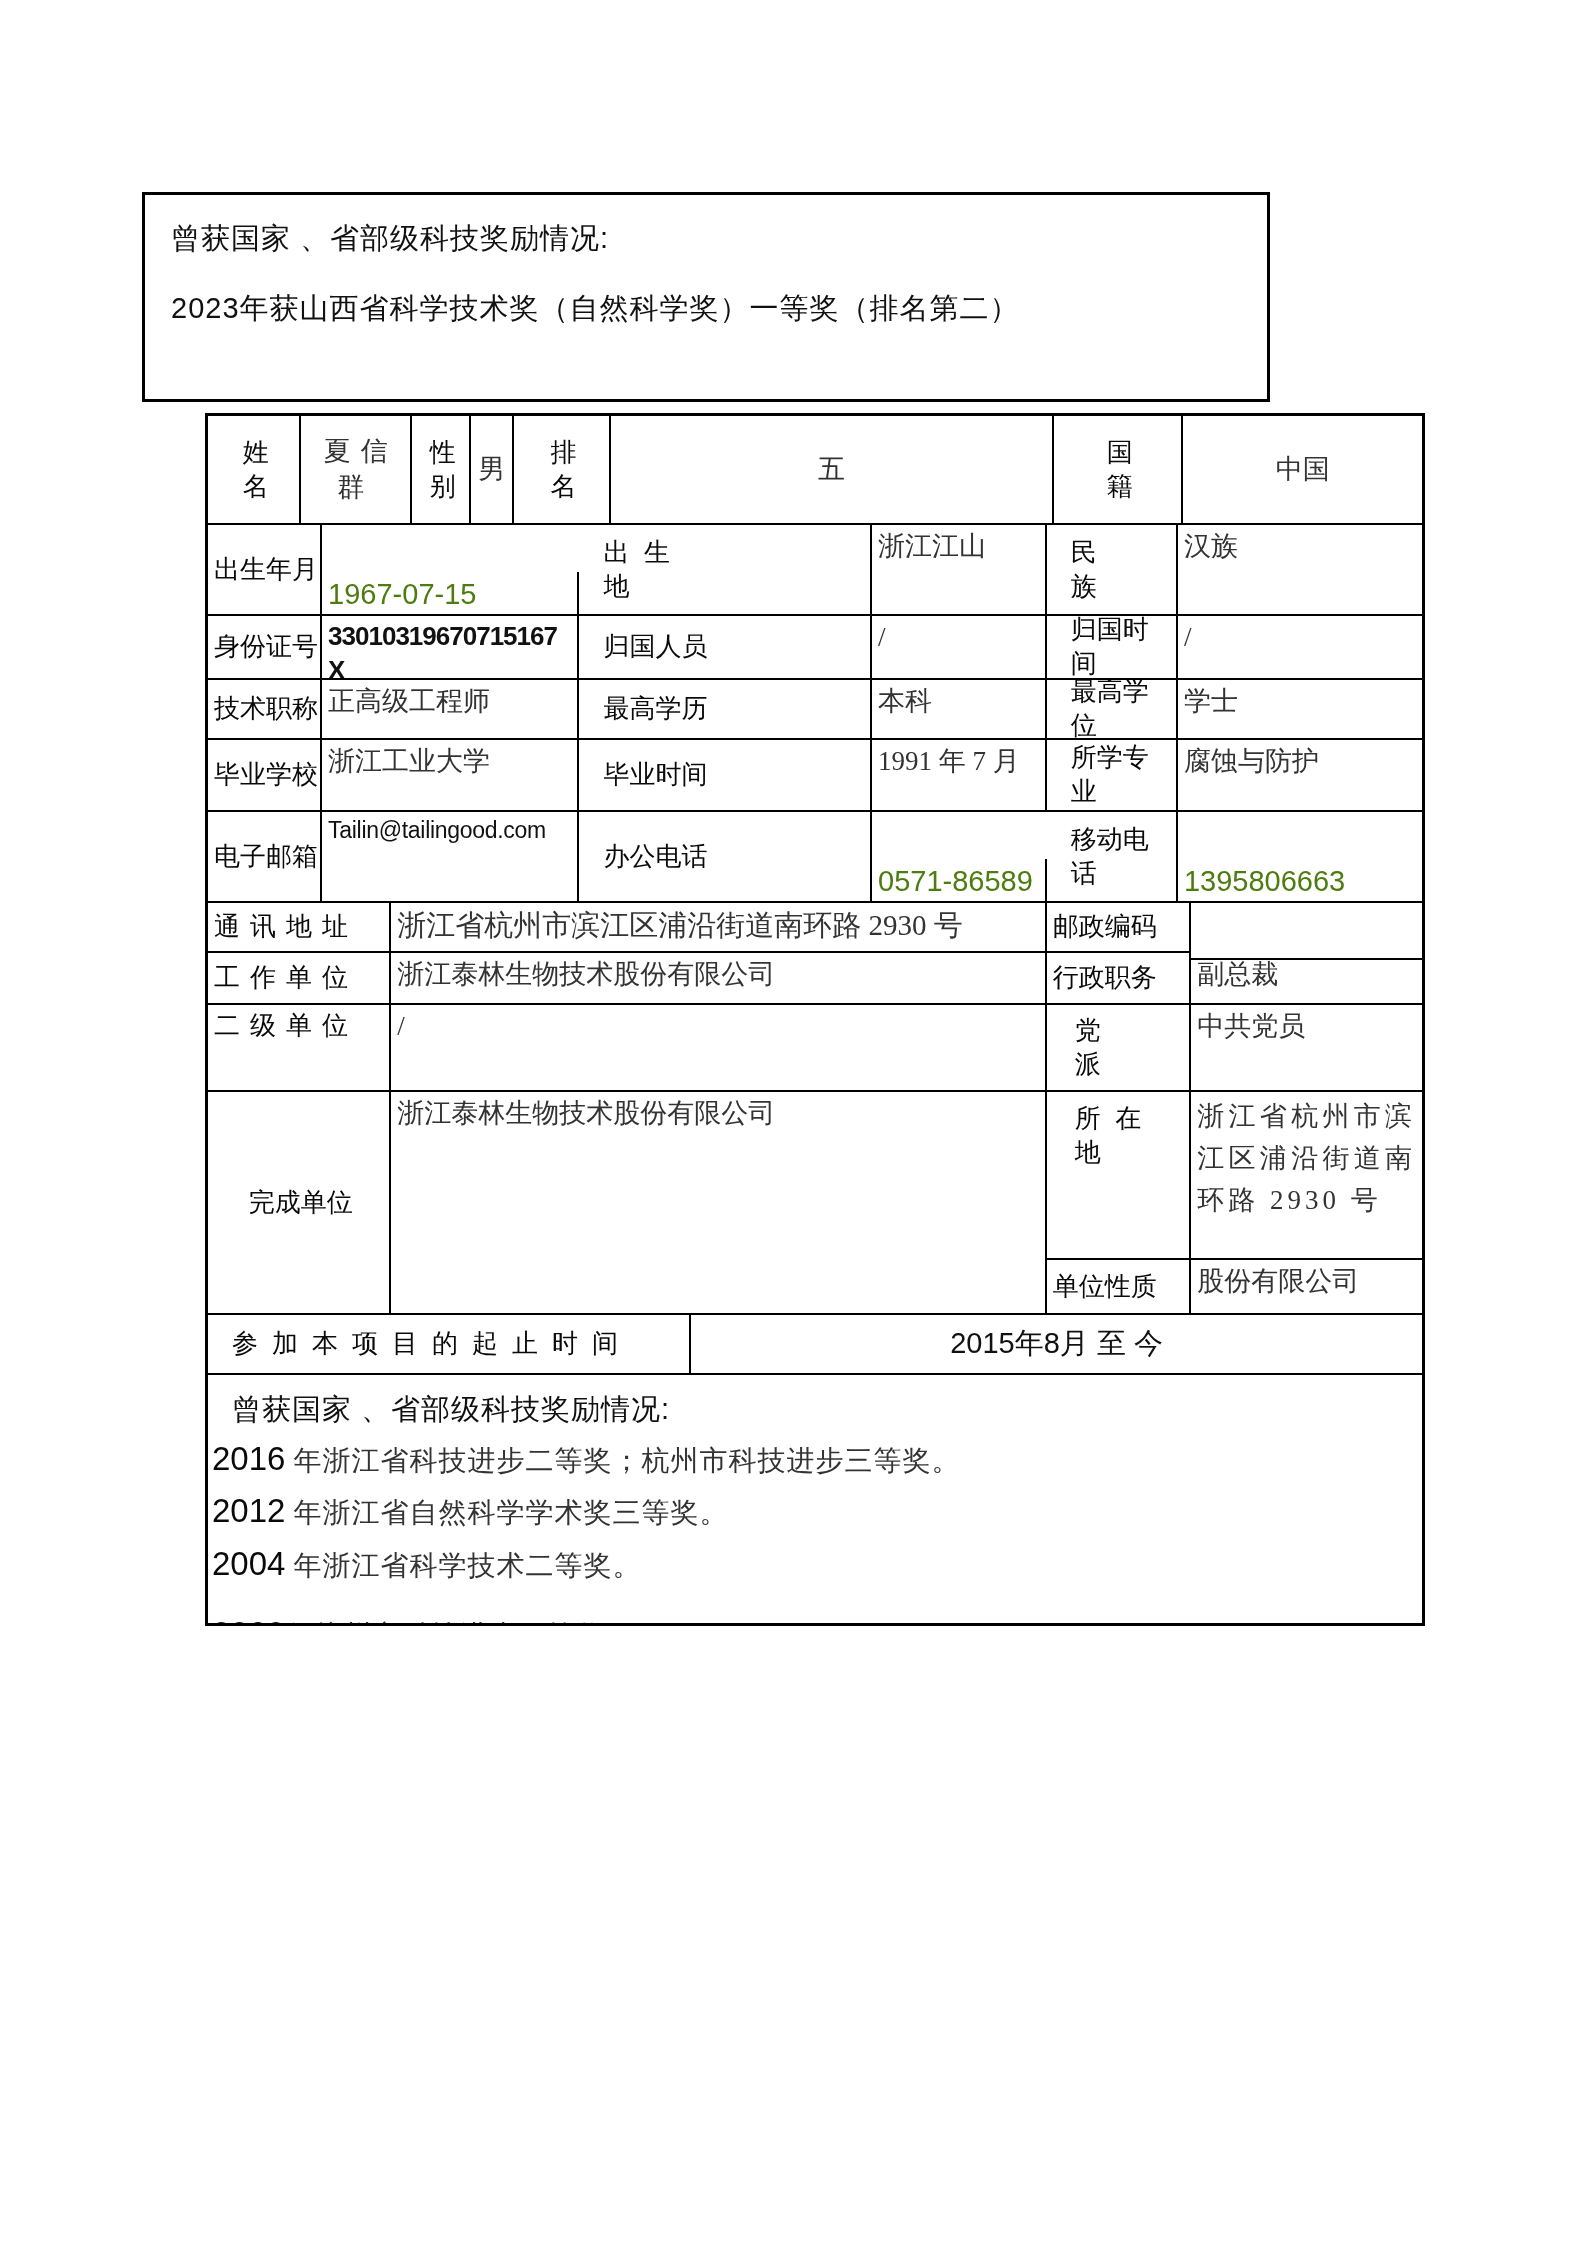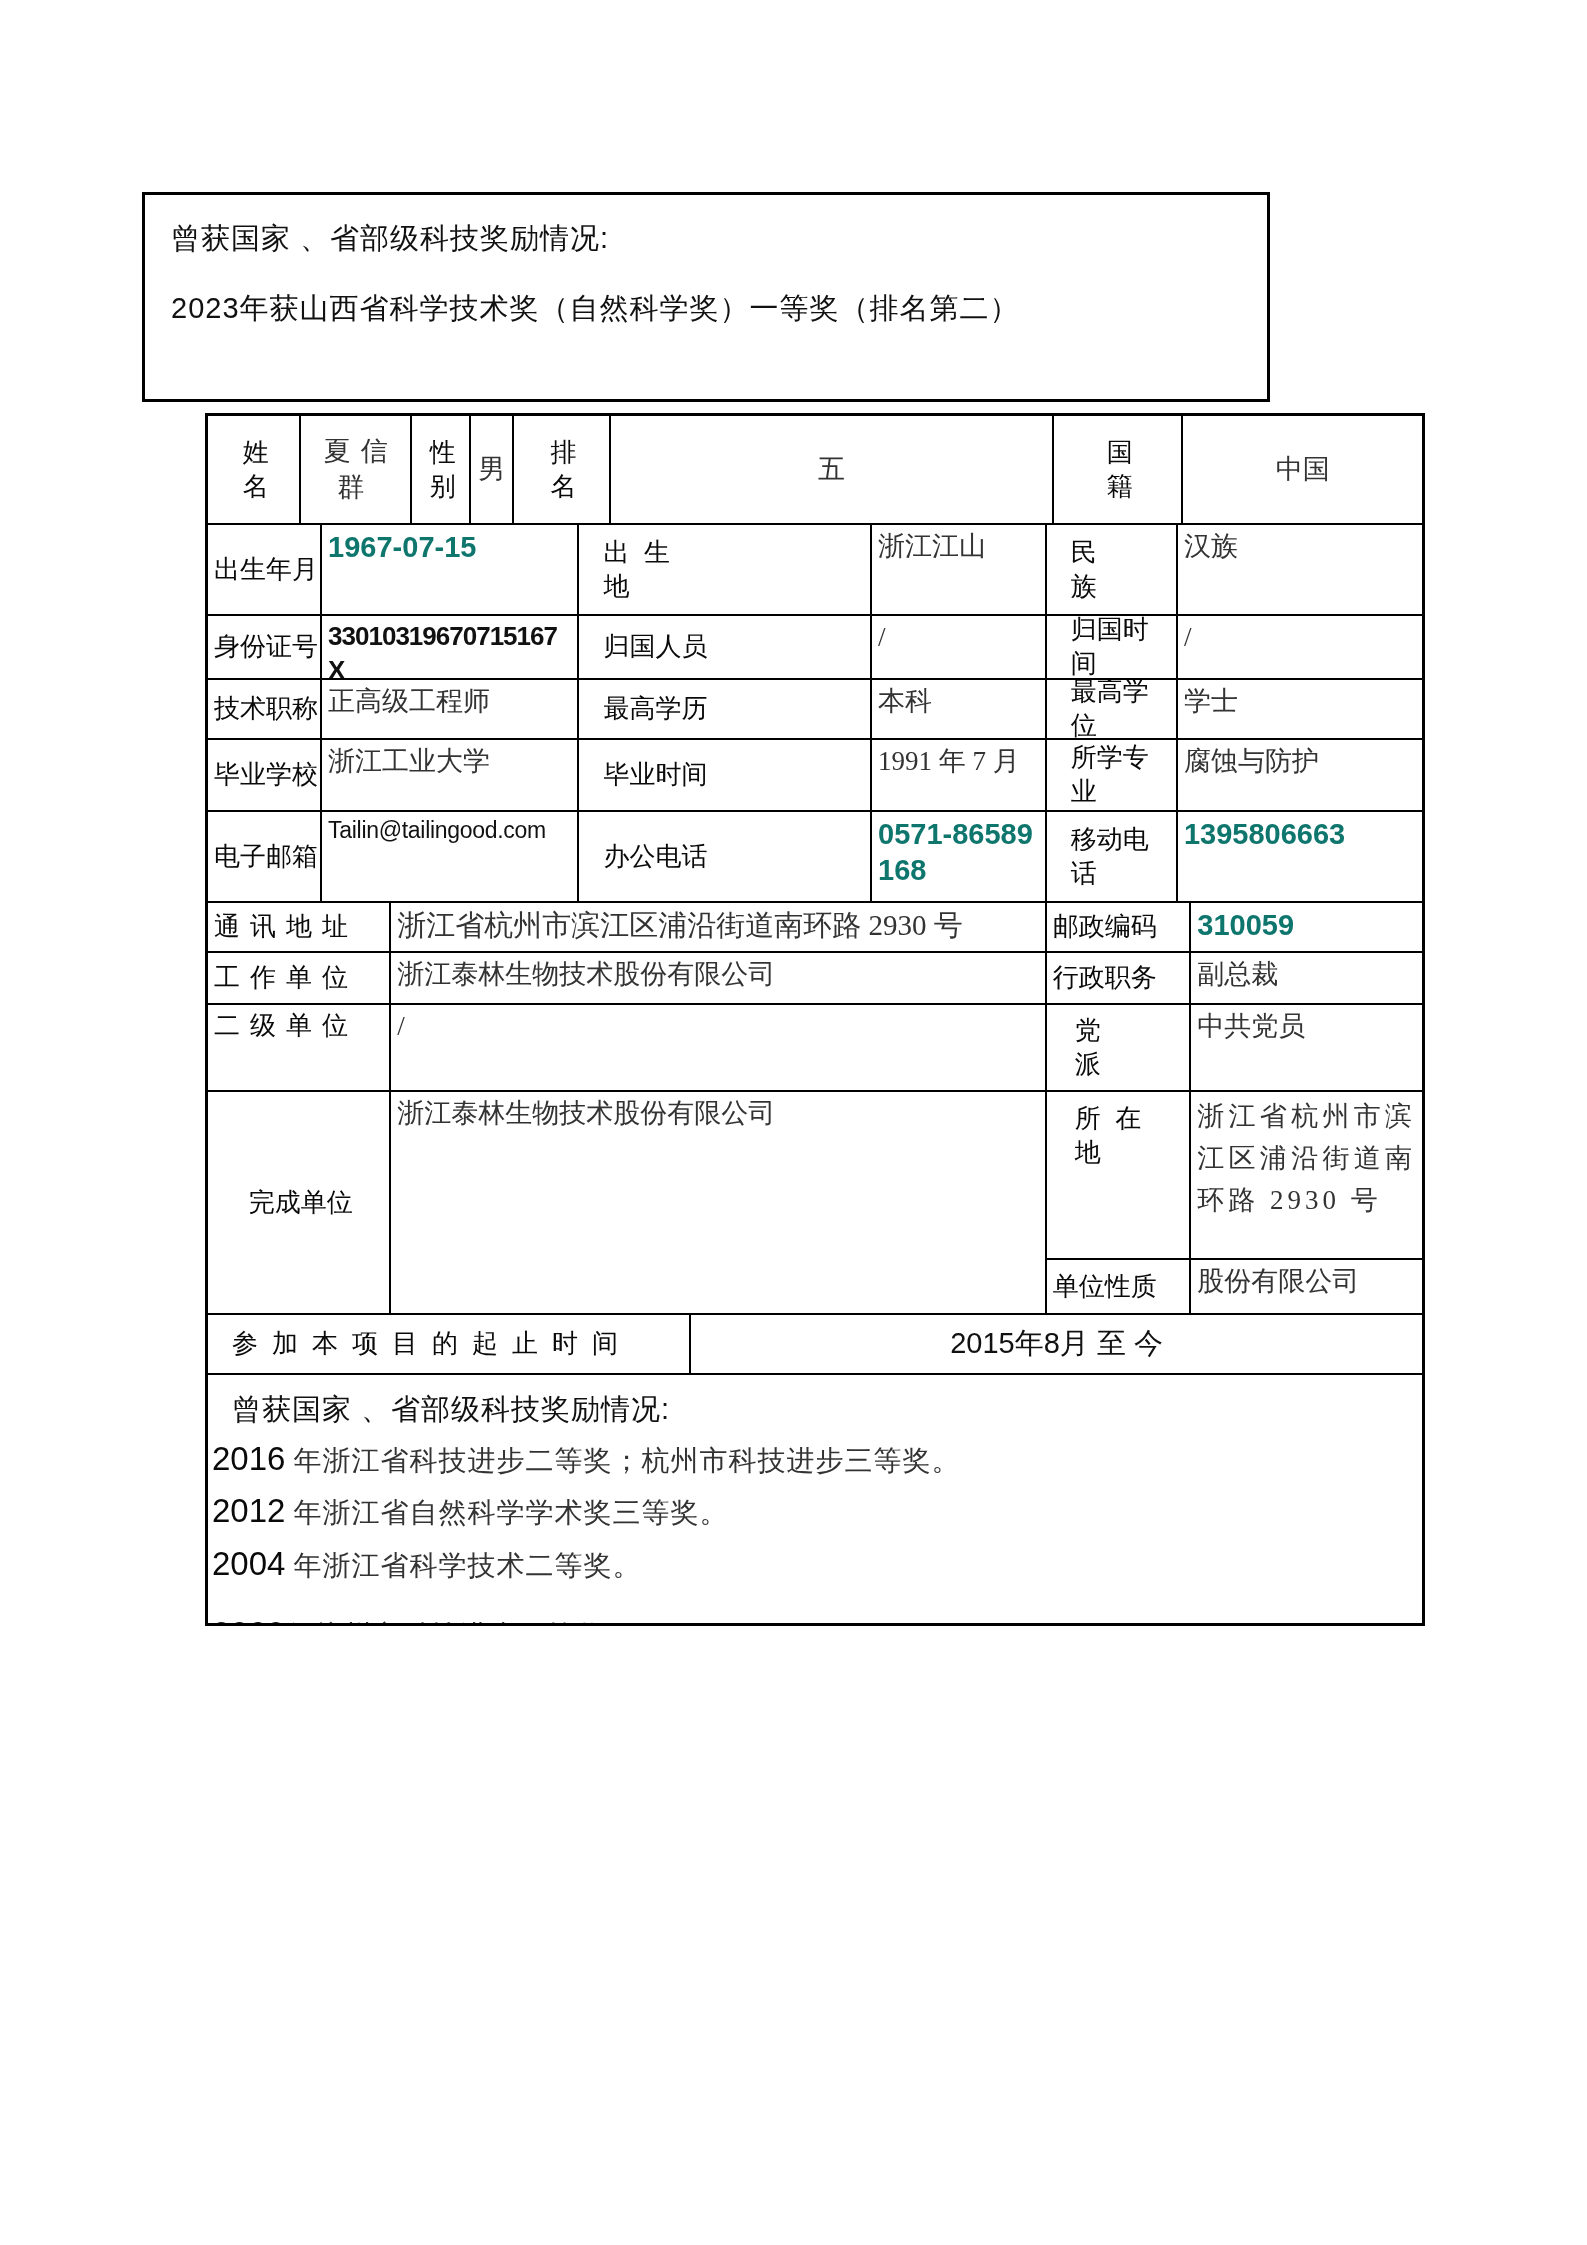--- a/index.html
+++ b/index.html
@@ -16,22 +16,22 @@
   .formtable{position:absolute;left:205px;top:413px;width:1220px;
              border:3px solid #000;box-sizing:border-box;background:#fff;}
   .frow{display:flex;width:100%;}
   .c{box-sizing:border-box;border-right:2px solid #000;border-bottom:2px solid #000;
      padding:4px 6px;overflow:hidden;line-height:1.3;}
   .nr{border-right:none;}
   .nb{border-bottom:none;}
   .lab{font-size:26px;font-weight:500;color:#0a0a0a;padding:4px 2px 4px 6px;}
   .val{font-size:27px;font-family:"Liberation Serif","DejaVu Serif",serif;color:#333;}
   .big{font-size:29px;}
-  .num{font-size:29px;font-weight:700;color:#0f766e;font-family:"Liberation Sans",sans-serif;
-       word-break:break-all;line-height:1.25;}
+  .num{font-size:29px;font-weight:400;color:#4d7c0f;font-family:"Liberation Sans",sans-serif;
+       word-break:break-all;line-height:1.25;margin-top:47px;}
   .num-sm{font-size:26px;letter-spacing:-1px;font-weight:600;color:#111;word-break:break-all;}
   .email{font-size:23px;font-weight:500;color:#111;letter-spacing:-0.3px;}
   .pre{white-space:pre-wrap;}
   .center{display:flex;align-items:center;justify-content:center;text-align:center;}
   .vcenter{display:flex;align-items:center;}
   .sp{letter-spacing:10px;text-indent:10px;}
   .spread{letter-spacing:10px;}
   .spread14{letter-spacing:14px;}
   .padl{padding-left:28px;}
   .padl12{padding-left:24px;}

